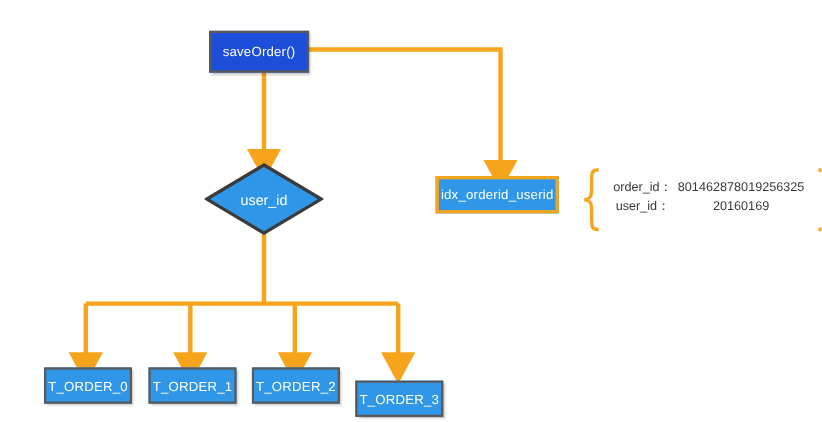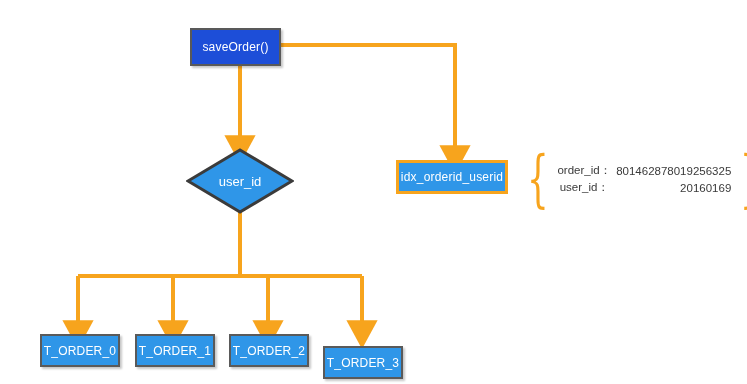--- a/index.html
+++ b/index.html
@@ -98,21 +98,21 @@
   }
   .kv-table td {
     padding: 1px 0;
     white-space: nowrap;
   }
   .kv-key {
     text-align: center;
     padding-right: 5px !important;
   }
   .kv-val {
-    text-align: right;
+    text-align: center;
   }
 </style>
 </head>
 <body>
 
 <div id="canvas">
 
   <svg id="wires" viewBox="0 0 747 384" xmlns="http://www.w3.org/2000/svg">
     <defs>
       <marker id="arw" markerWidth="9" markerHeight="9" refX="1.2" refY="4.5" orient="auto" markerUnits="strokeWidth">

